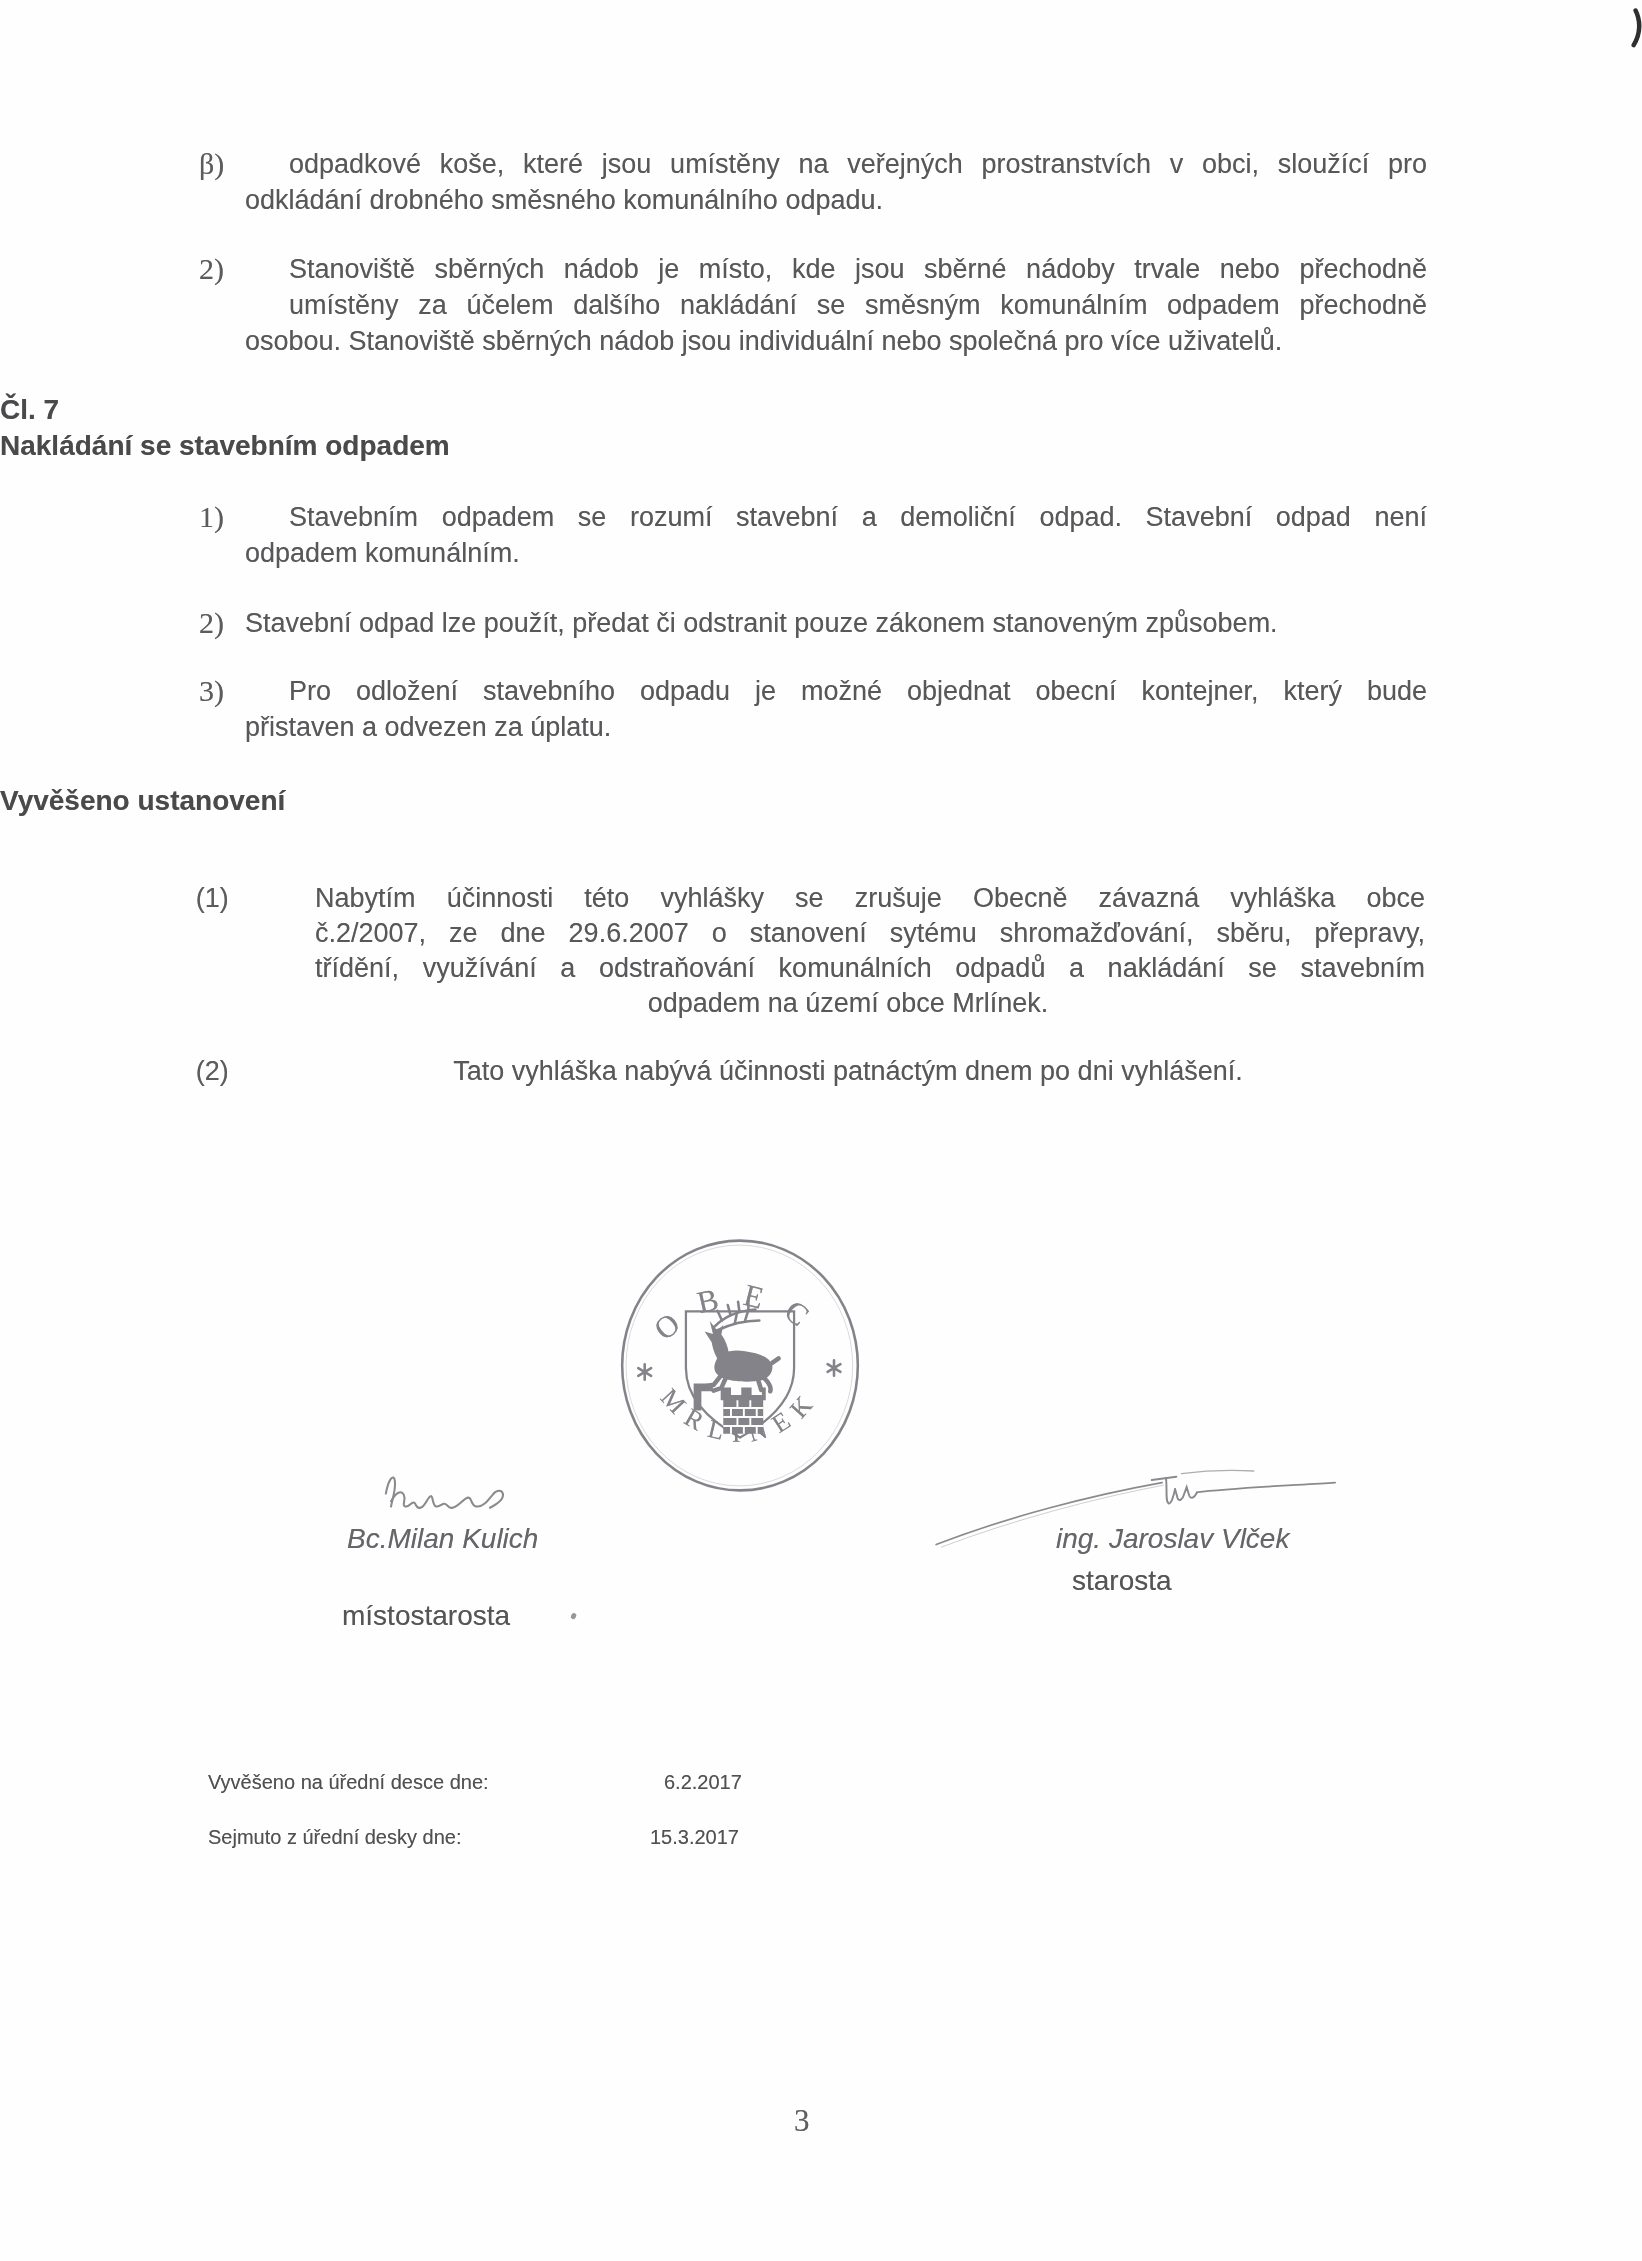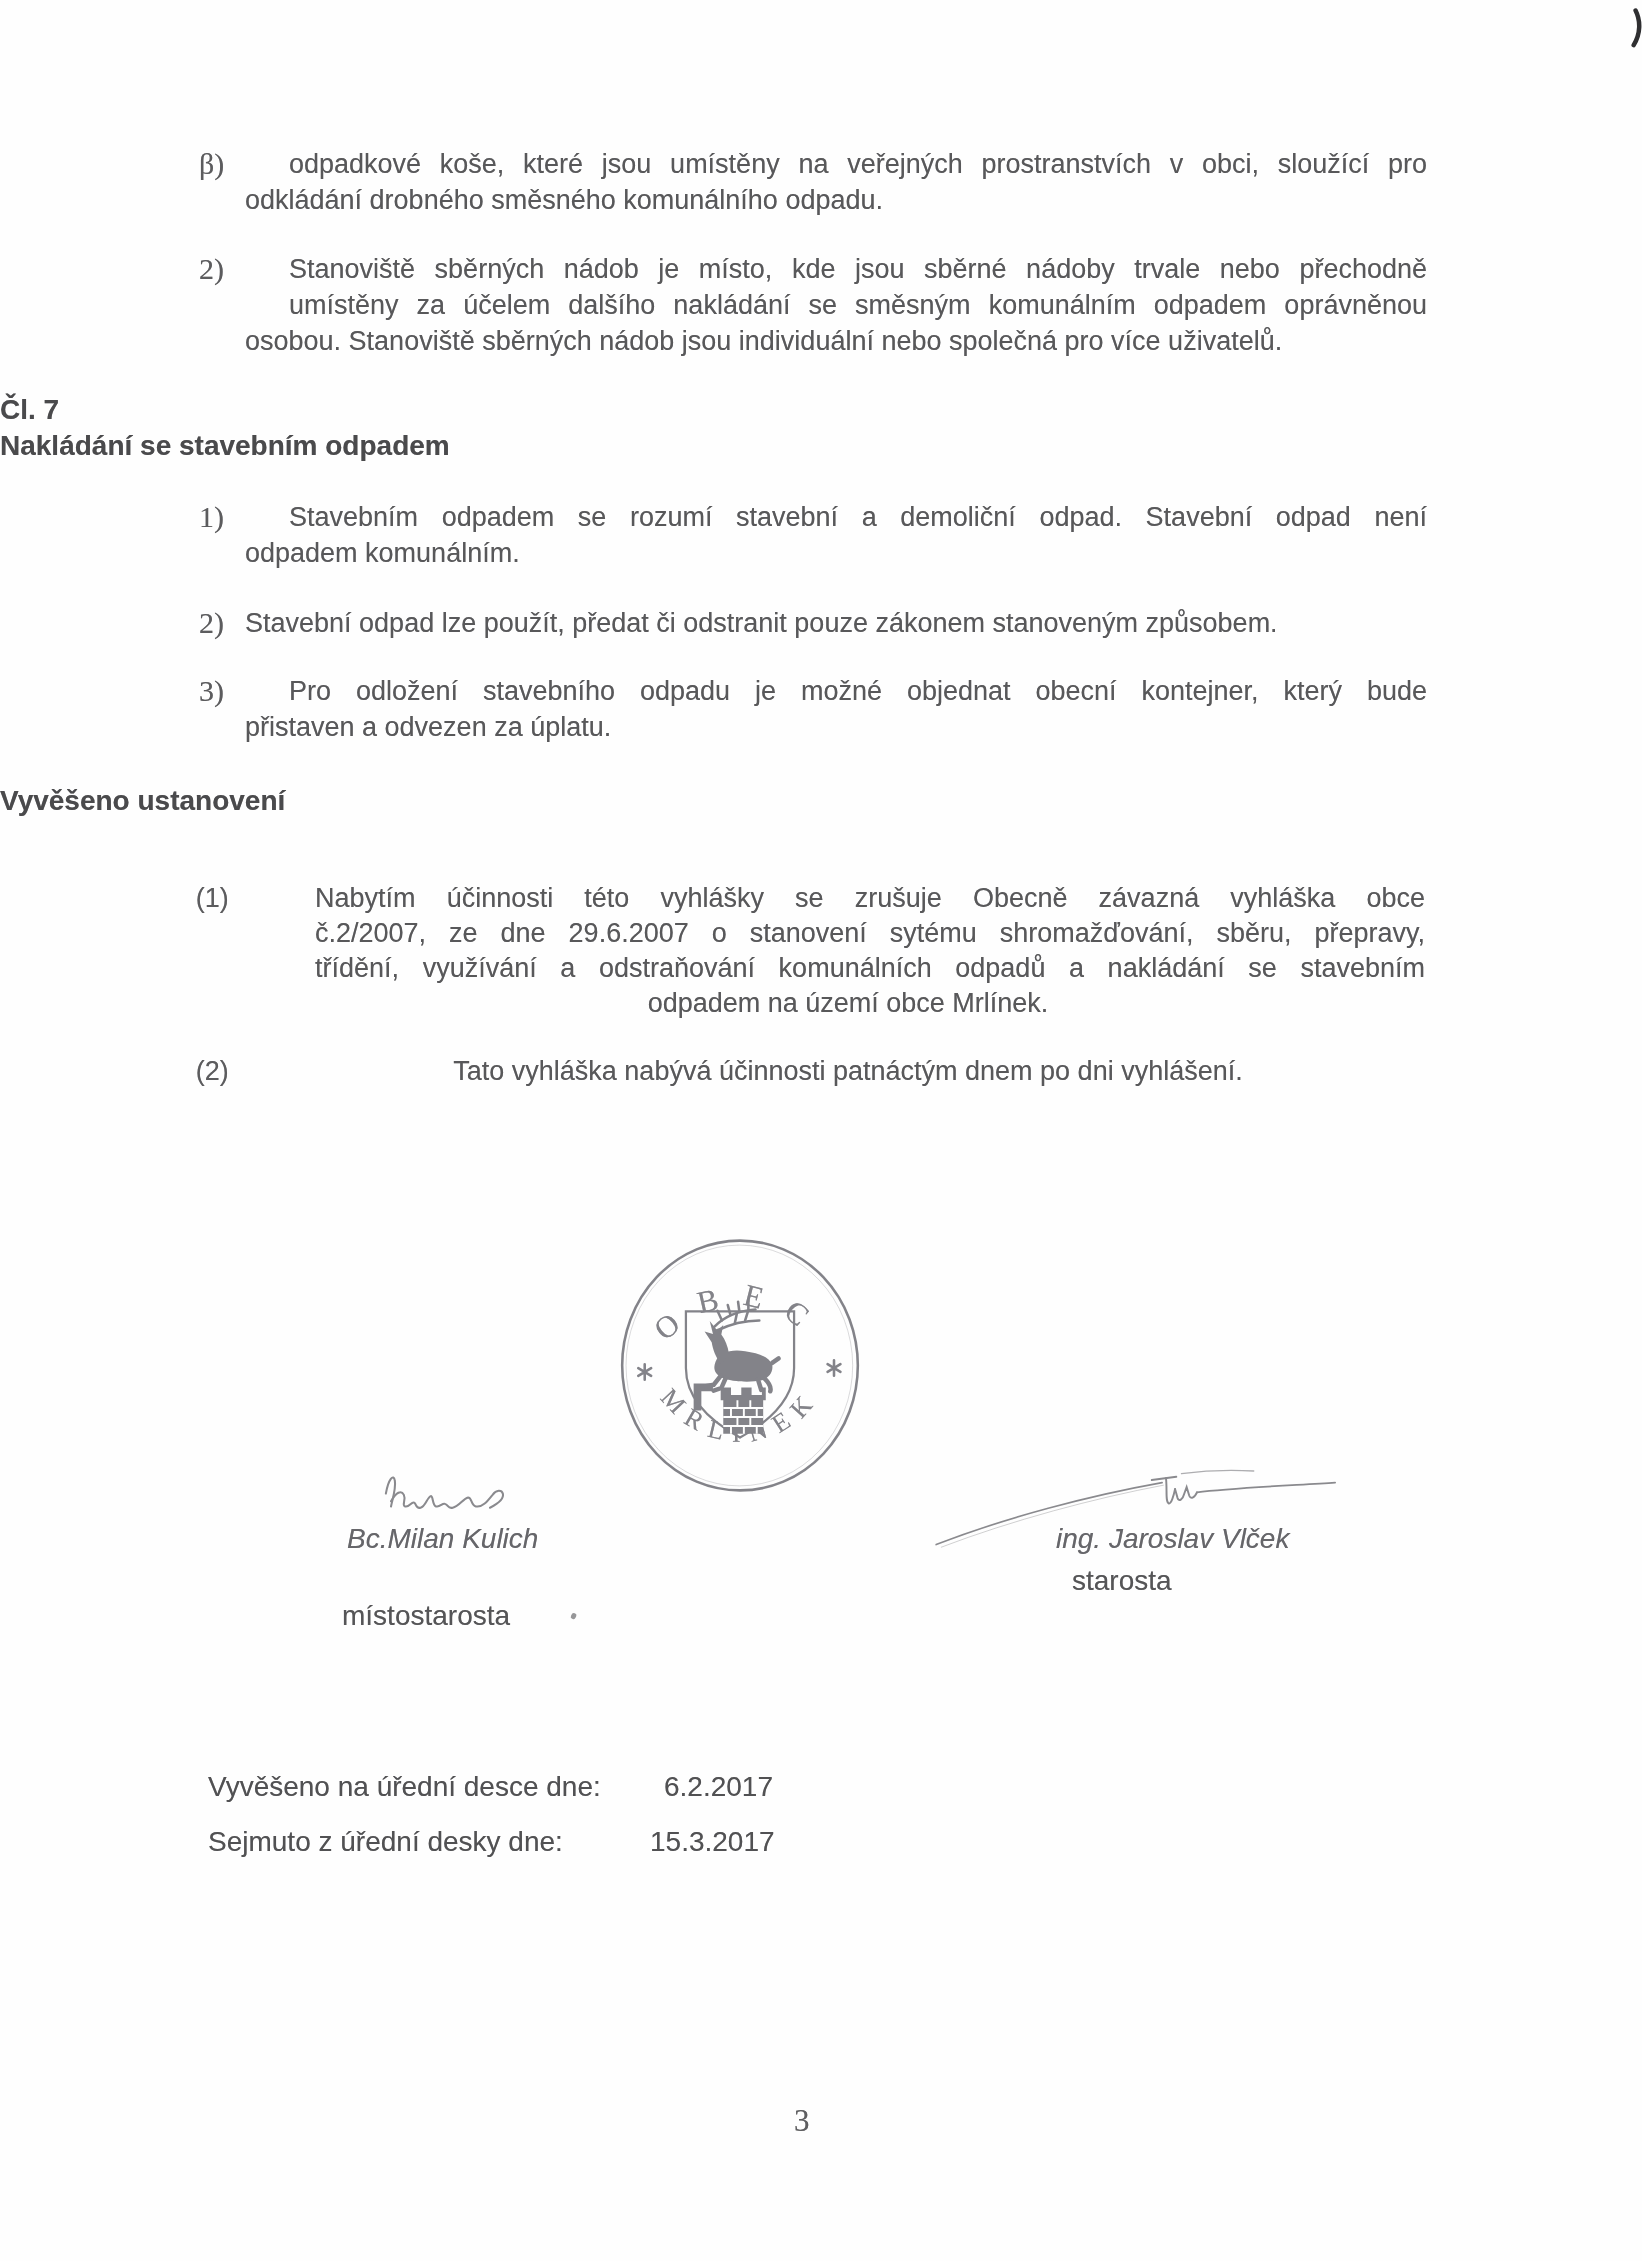--- a/index.html
+++ b/index.html
@@ -27,21 +27,21 @@
   .a8 .itext{margin-left:74px;}
   .a8 .ln{line-height:35px;text-align:center;}
   
   .heading{position:absolute;left:0;width:1642px;text-align:left;
     font-weight:700;font-size:28px;color:#4a4a4c;}
   .hl{line-height:36px;}
   
   .sig-name{position:absolute;font-style:italic;font-size:28px;color:#66666a;}
   .sig-role{position:absolute;font-size:28px;color:#555557;}
   
-  .daterow{position:absolute;left:208px;width:967px;font-size:28px;color:#515153;}
+  .daterow{position:absolute;left:208px;width:967px;font-size:20px;color:#515153;}
   .dlabel{display:inline-block;}
   .dval{position:absolute;top:0;}
   
   .pagenum{position:absolute;font-family:"Liberation Serif",serif;
     font-size:31px;color:#5e5e60;}
   
   .artifact{position:absolute;}
   .speck{position:absolute;width:4.5px;height:6.4px;border-radius:60% 40% 55% 45%;
     background:#7d7d80;transform:rotate(24deg);opacity:.8;}
   svg{display:block;}
@@ -56,21 +56,21 @@
     <div class="itext">
       <div class="ln j">odpadkové koše, které jsou umístěny na veřejných prostranstvích v obci, sloužící pro</div>
       <div class="ln">odkládání drobného směsného komunálního odpadu.</div>
     </div>
   </div>
 
   <div class="item" style="top:251px">
     <span class="marker">2)</span>
     <div class="itext">
       <div class="ln j">Stanoviště sběrných nádob je místo, kde jsou sběrné nádoby trvale nebo přechodně</div>
-      <div class="ln j">umístěny za účelem dalšího nakládání se směsným komunálním odpadem oprávněnou</div>
+      <div class="ln j">umístěny za účelem dalšího nakládání se směsným komunálním odpadem přechodně</div>
       <div class="ln">osobou. Stanoviště sběrných nádob jsou individuální nebo společná pro více uživatelů.</div>
     </div>
   </div>
 
   <div class="heading" style="top:392px">
     <div class="hl">Čl. 7</div>
     <div class="hl">Nakládání se stavebním odpadem</div>
   </div>
 
   <div class="item" style="top:499px">

